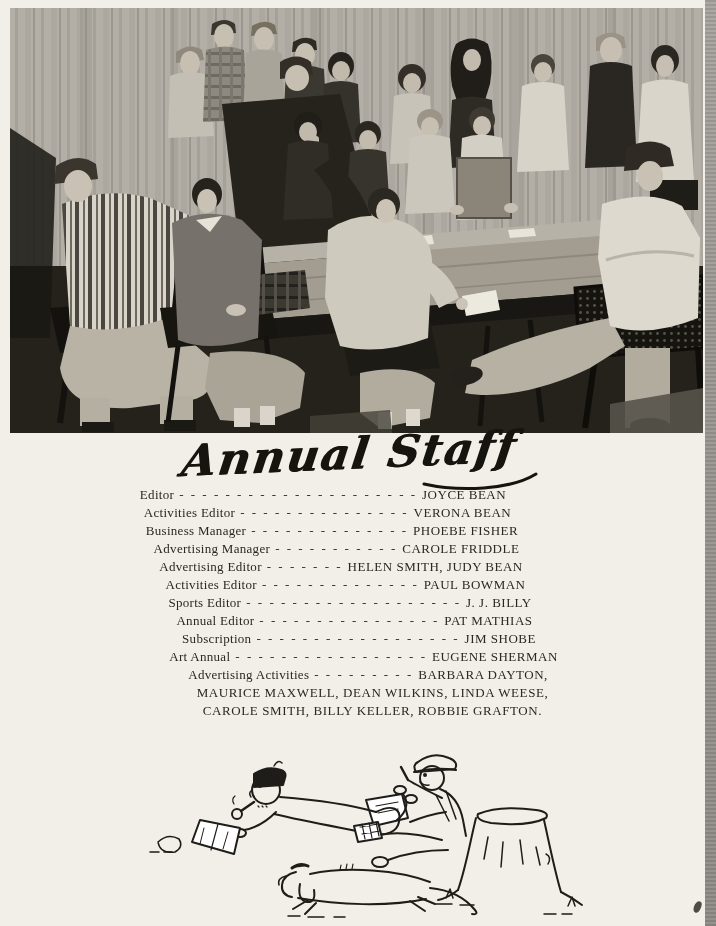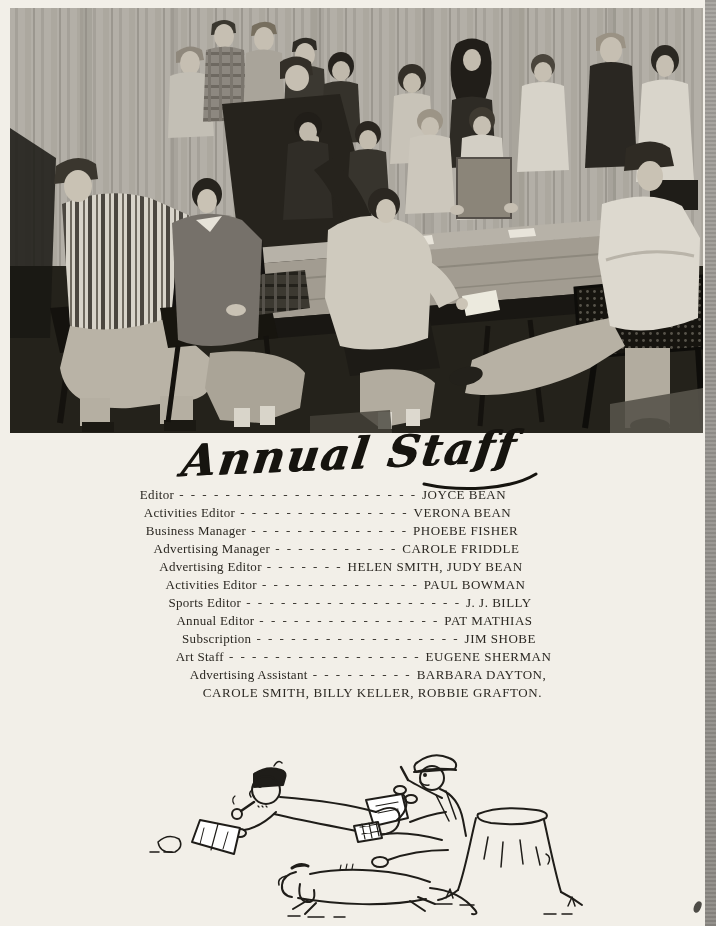--- a/index.html
+++ b/index.html
@@ -281,22 +281,23 @@
 <div class="staff-list">
   <div class="row" style="--i:0"><span class="role">Editor</span><span class="dashes">- - - - - - - - - - - - - - - - - - - - -</span><span class="name">JOYCE BEAN</span></div>
   <div class="row" style="--i:1"><span class="role">Activities Editor</span><span class="dashes">- - - - - - - - - - - - - - -</span><span class="name">VERONA BEAN</span></div>
   <div class="row" style="--i:2"><span class="role">Business Manager</span><span class="dashes">- - - - - - - - - - - - - -</span><span class="name">PHOEBE FISHER</span></div>
   <div class="row" style="--i:3"><span class="role">Advertising Manager</span><span class="dashes">- - - - - - - - - - -</span><span class="name">CAROLE FRIDDLE</span></div>
   <div class="row" style="--i:4"><span class="role">Advertising Editor</span><span class="dashes">- - - - - - -</span><span class="name">HELEN SMITH, JUDY BEAN</span></div>
   <div class="row" style="--i:5"><span class="role">Activities Editor</span><span class="dashes">- - - - - - - - - - - - - -</span><span class="name">PAUL BOWMAN</span></div>
   <div class="row" style="--i:6"><span class="role">Sports Editor</span><span class="dashes">- - - - - - - - - - - - - - - - - - -</span><span class="name">J. J. BILLY</span></div>
   <div class="row" style="--i:7"><span class="role">Annual Editor</span><span class="dashes">- - - - - - - - - - - - - - - -</span><span class="name">PAT MATHIAS</span></div>
   <div class="row" style="--i:8"><span class="role">Subscription</span><span class="dashes">- - - - - - - - - - - - - - - - - -</span><span class="name">JIM SHOBE</span></div>
-  <div class="row" style="--i:9"><span class="role">Art Staff</span><span class="dashes">- - - - - - - - - - - - - - - - -</span><span class="name">EUGENE SHERMAN</span></div>
-  <div class="row" style="--i:10"><span class="role">Advertising Assistant</span><span class="dashes">- - - - - - - - -</span><span class="name">BARBARA DAYTON,</span></div>
+  <div class="row" style="--i:9"><span class="role">Art Annual</span><span class="dashes">- - - - - - - - - - - - - - - - -</span><span class="name">EUGENE SHERMAN</span></div>
+  <div class="row" style="--i:10"><span class="role">Advertising Activities</span><span class="dashes">- - - - - - - - -</span><span class="name">BARBARA DAYTON,</span></div>
+  <div class="row cont" style="--i:11">MAURICE MAXWELL, DEAN WILKINS, LINDA WEESE,</div>
   <div class="row cont" style="--i:11">CAROLE SMITH, BILLY KELLER, ROBBIE GRAFTON.</div>
 </div>
 
 <div class="cartoon">
   <svg viewBox="0 0 456 184" width="456" height="184">
     <g stroke="#1f1d19" stroke-width="2" fill="none" stroke-linecap="round" stroke-linejoin="round">
 
       <g>
         <path d="M330,72 q22,-9 58,-4 q14,2 10,8 q-18,9 -55,5 q-16,-3 -13,-9 z"></path>
         <path d="M328,76 C322,100 318,125 310,148"></path>

